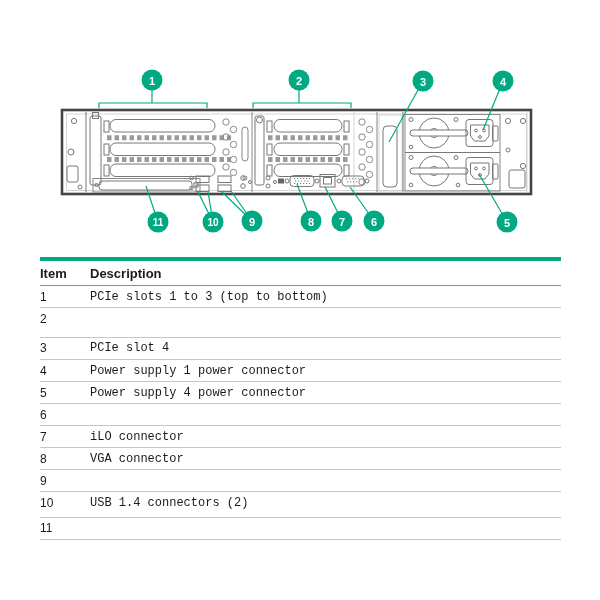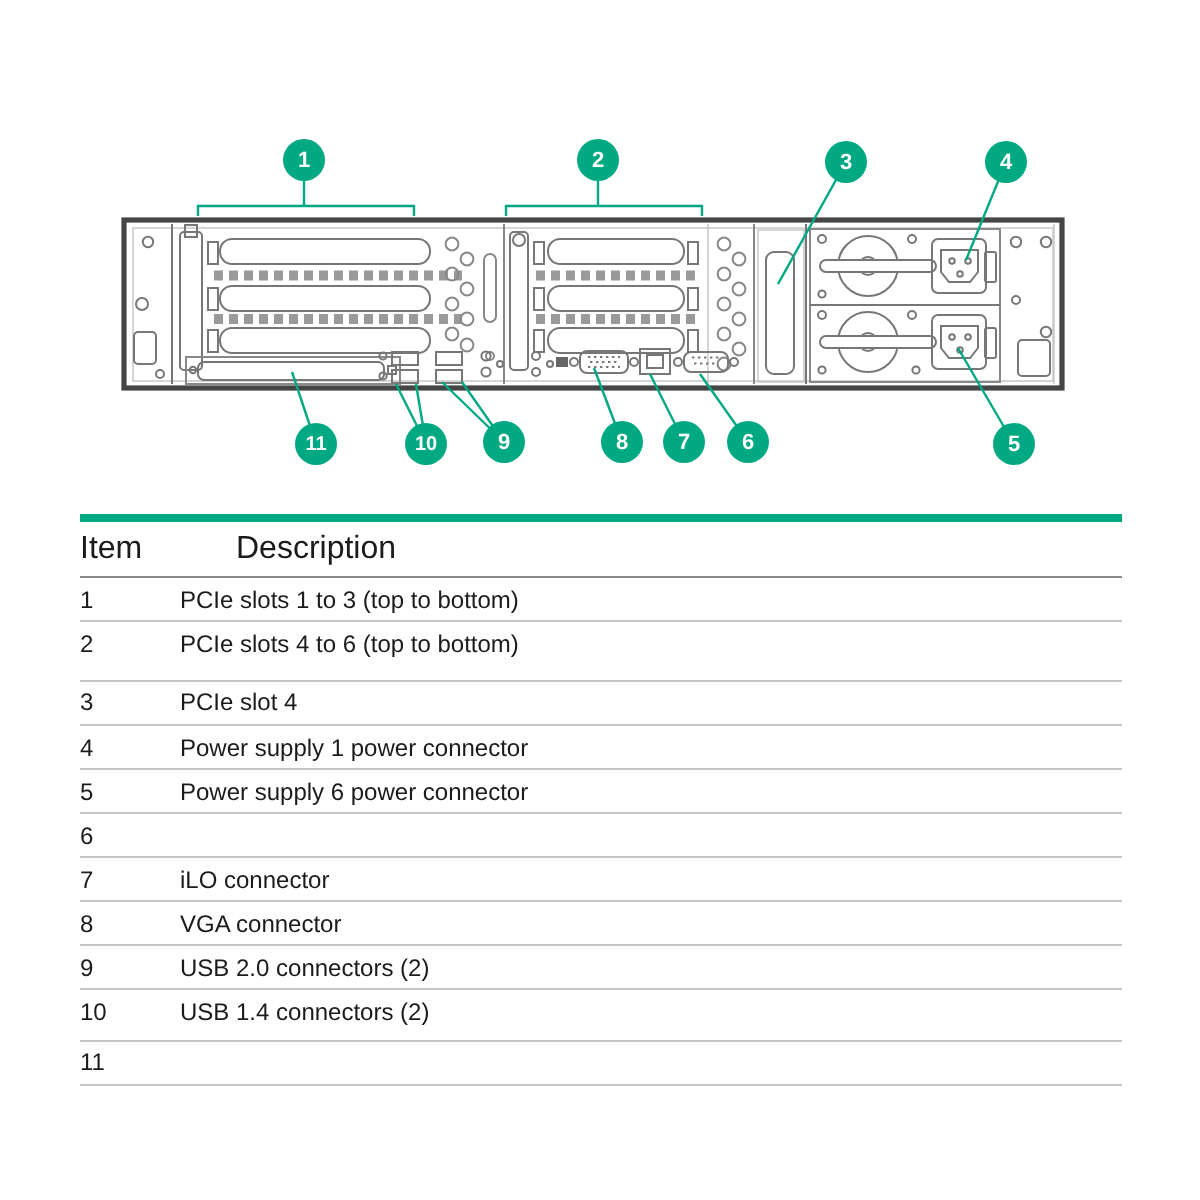--- a/index.html
+++ b/index.html
@@ -10,34 +10,34 @@
   }
   #diagram{position:absolute;left:0;top:0;}
   
   .legend{
     position:absolute;left:40px;top:257px;width:521px;
     color:#1b1b1b;
   }
   .legend .topbar{height:4px;width:100%;}
   .t-head{
     display:grid;grid-template-columns:50px 1fr;
-    font-weight:normal;font-size:16px;
-    padding:5px 0 4px;border-bottom:1.4px solid #8a8a8a;gap:28px;
+    font-weight:bold;font-size:13px;
+    padding:5px 0 4px;border-bottom:1.4px solid #8a8a8a;
   }
   .t-row{
     display:grid;grid-template-columns:50px 1fr;
     font-size:12px;line-height:14px;
     padding:4px 0 3px;border-bottom:1px solid #c6c6c6;
   }
   .t-row:nth-child(2){padding-bottom:11px;}
   .t-row:nth-child(3){padding-top:3px;padding-bottom:4px;}
   .t-row:nth-child(10){padding-bottom:7px;}
   .t-row:nth-child(11){padding-top:3px;padding-bottom:4px;}
   .c-item{white-space:nowrap;}
-  .c-desc{white-space:nowrap;}
+  .c-desc{white-space:nowrap;font-family:Liberation Mono, monospace;}
 </style>
 </head>
 <body>
 
 <svg id="diagram" width="600" height="248" viewBox="0 0 600 248">
 
   <g fill="none" stroke="#777" stroke-width="1">
 
     <rect x="62" y="110" width="469" height="84" fill="#ffffff" stroke="#454545" stroke-width="2.6"></rect>
     <rect x="66.5" y="114" width="460" height="76.5" stroke="#c4c4c4" stroke-width="0.7"></rect>
@@ -279,48 +279,46 @@
     <span>Item</span>
     <span>Description</span>
   </div>
   <div id="t-body">
       <div class="t-row">
         <span class="c-item">1</span>
         <span class="c-desc">PCIe slots 1 to 3 (top to bottom)</span>
       </div>
       <div class="t-row">
         <span class="c-item">2</span>
-        <span class="c-desc">PCIe slots 4 to 6 (top to bottom)</span>
       </div>
       <div class="t-row">
         <span class="c-item">3</span>
         <span class="c-desc">PCIe slot 4</span>
       </div>
       <div class="t-row">
         <span class="c-item">4</span>
         <span class="c-desc">Power supply 1 power connector</span>
       </div>
       <div class="t-row">
         <span class="c-item">5</span>
-        <span class="c-desc">Power supply 6 power connector</span>
+        <span class="c-desc">Power supply 4 power connector</span>
       </div>
       <div class="t-row">
         <span class="c-item">6</span>
       </div>
       <div class="t-row">
         <span class="c-item">7</span>
         <span class="c-desc">iLO connector</span>
       </div>
       <div class="t-row">
         <span class="c-item">8</span>
         <span class="c-desc">VGA connector</span>
       </div>
       <div class="t-row">
         <span class="c-item">9</span>
-        <span class="c-desc">USB 2.0 connectors (2)</span>
       </div>
       <div class="t-row">
         <span class="c-item">10</span>
         <span class="c-desc">USB 1.4 connectors (2)</span>
       </div>
       <div class="t-row">
         <span class="c-item">11</span>
       </div>
     </div>
 </div>

